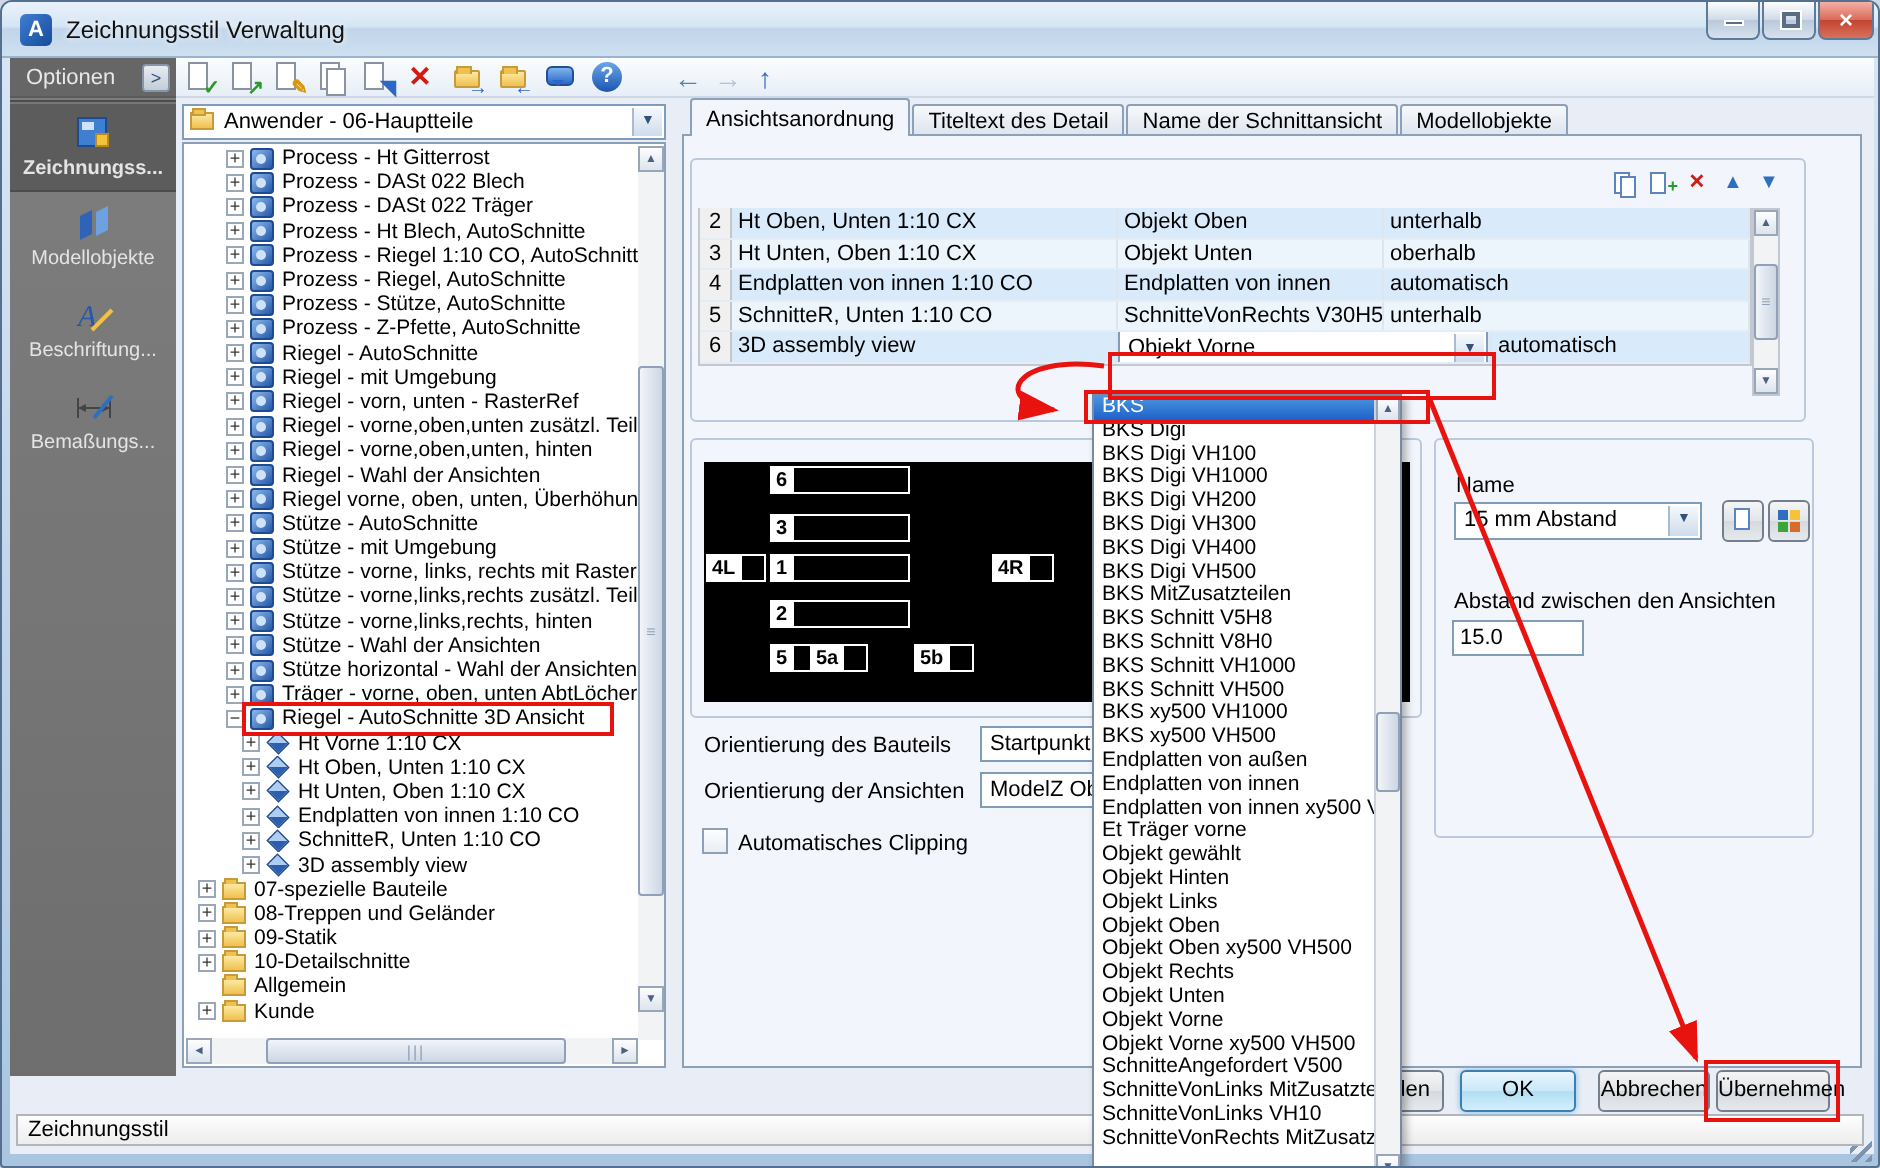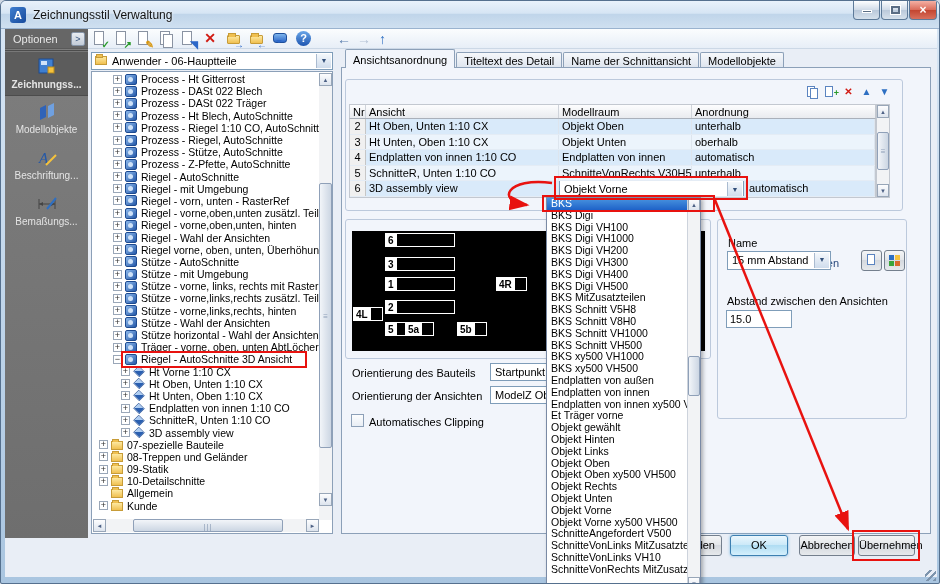--- a/index.html
+++ b/index.html
@@ -425,26 +425,20 @@
       <span class="lgi">
           <span class="minipg"></span>
           <span style="position:absolute;right:-1px;bottom:-1px;color:#2a9a2a;font-weight:bold;font-size:9px;">+</span>
         </span>
       <span class="lgi" style="color:#d11a12;font-weight:bold;">✕</span>
       <span class="lgi" style="color:#2e6fc2;">▲</span>
       <span class="lgi" style="color:#2e6fc2;">▼</span>
     </div>
   </div>
   <div class="dtable">
-    <div class="dhead">
-      <div class="dhc w-nr">Nr</div>
-      <div class="dhc w-a1">Ansicht</div>
-      <div class="dhc w-m">Modellraum</div>
-      <div class="dhc w-an" style="border-right:none;">Anordnung</div>
-    </div>
     <div style="border:1px solid #c3c8d0;border-top:none;">
         <div class="drow even">
           <div class="dcell nr w-nr">2</div>
           <div class="dcell w-a1">Ht Oben, Unten 1:10 CX</div>
           <div class="dcell w-m">Objekt Oben</div>
           <div class="dcell w-an">unterhalb</div>
         </div>
         <div class="drow odd">
           <div class="dcell nr w-nr">3</div>
           <div class="dcell w-a1">Ht Unten, Oben 1:10 CX</div>
@@ -489,21 +483,21 @@
   </div>
   <div class="pvblack"></div>
   <div class="pvbox" style="left:384px;top:232px;">
       <span class="pvlabel">6</span>
       <span class="pvbar" style="width:58px;"></span>
     </div>
   <div class="pvbox" style="left:384px;top:256px;">
       <span class="pvlabel">3</span>
       <span class="pvbar" style="width:58px;"></span>
     </div>
-  <div class="pvbox" style="left:352px;top:276px;margin-top:30px;">
+  <div class="pvbox" style="left:352px;top:276px;">
       <span class="pvlabel">4L</span>
       <span class="pvbar" style="width:12px;"></span>
     </div>
   <div class="pvbox" style="left:384px;top:276px;">
       <span class="pvlabel">1</span>
       <span class="pvbar" style="width:58px;"></span>
     </div>
   <div class="pvbox" style="left:467px;top:276px;padding-left:28px;">
       <span class="pvlabel">4R</span>
       <span class="pvbar" style="width:12px;"></span>
@@ -535,38 +529,39 @@
     <span class="cv">ModelZ Oben</span>
       <span class="ca"></span>
   </div>
   <span class="chk" style="left:350px;top:413px;"></span>
   <div class="flabel" style="left:368px;top:415px;">Automatisches Clipping</div>
 
   <div class="group" style="left:716px;top:218px;width:190px;height:200px;">
     <span class="glabel">Abstand der Ansichten</span>
   </div>
   <div class="flabel" style="left:727px;top:236px;">Name</div>
-  <div class="combo" style="position:absolute;left:726px;top:250px;width:104px;height:19px;">
+  <div class="combo" style="position:absolute;left:726px;top:250px;width:124px;height:19px;">
     <span class="cv">15 mm Abstand</span>
       <span class="ca"></span>
   </div>
   <div class="btn" style="left:860px;top:249px;width:21px;height:21px;">
       <span class="minipg" style="left:5px;top:3px;"></span>
     </div>
   <div class="btn" style="left:883px;top:249px;width:21px;height:21px;">
     <span style="position:absolute;left:4px;top:4px;width:5px;height:5px;background:#2e6fc2;box-shadow:6px 0 0 #f5c23c,0 6px 0 #3aa53a,6px 6px 0 #d86a2c;"></span>
   </div>
   <div class="flabel" style="left:726px;top:294px;">Abstand zwischen den Ansichten</div>
   <div class="input" style="left:725px;top:309px;width:66px;height:18px;">15.0</div>
 
   <div class="btn" style="left:655px;top:534px;width:66px;z-index:4;">Anwenden</div>
   <div class="btn default" style="left:729px;top:534px;width:58px;">OK</div>
   <div class="btn" style="left:798px;top:534px;width:56px;">Abbrechen</div>
   <div class="btn" style="left:857px;top:534px;width:57px;">Übernehmen</div>
 
+  <div class="statusfield">Zeichnungsstil</div>
   <div class="grip"></div>
 
   <div class="dropdown">
     <div>
         <div class="ditem sel">BKS</div>
         <div class="ditem">BKS Digi</div>
         <div class="ditem">BKS Digi VH100</div>
         <div class="ditem">BKS Digi VH1000</div>
         <div class="ditem">BKS Digi VH200</div>
         <div class="ditem">BKS Digi VH300</div>

